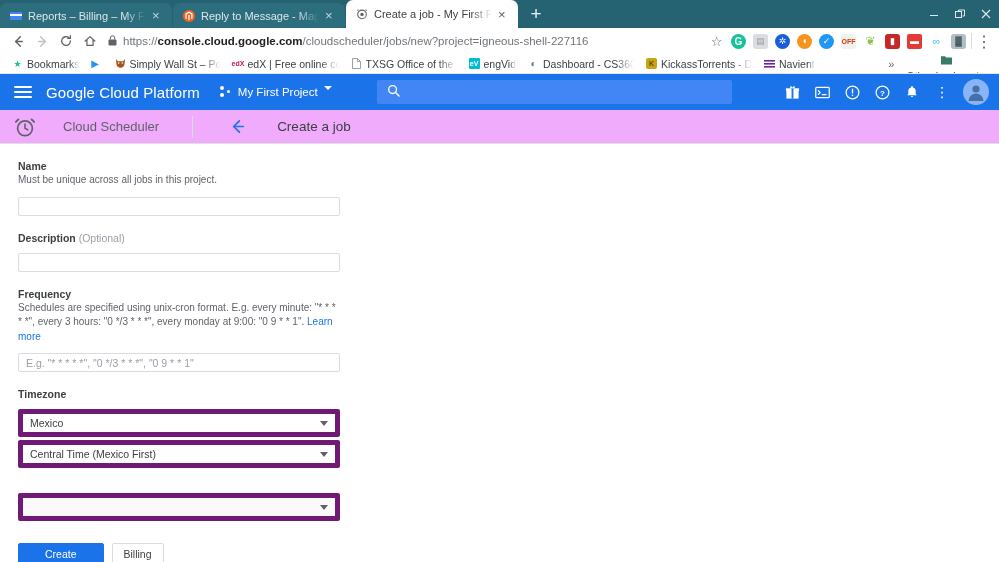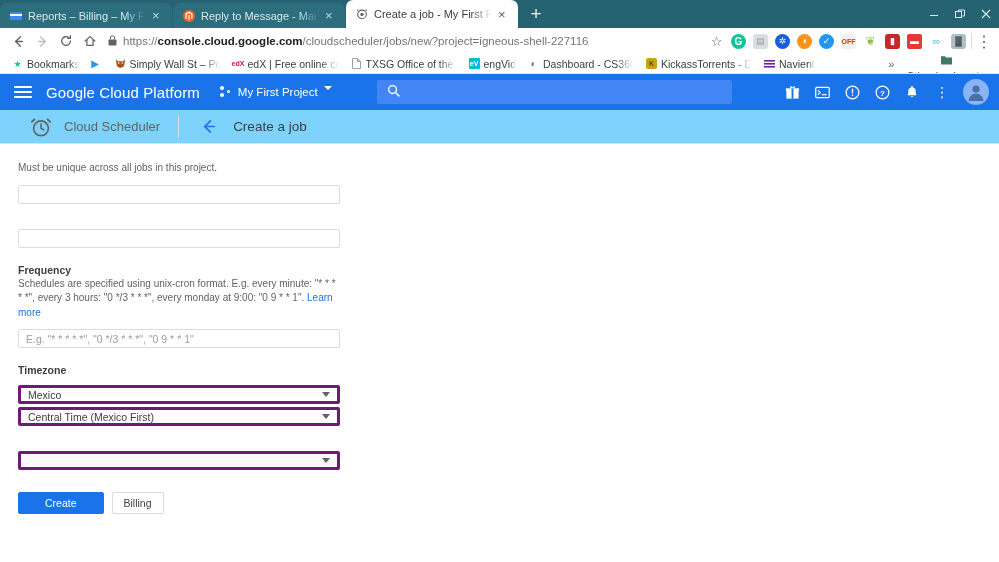--- a/index.html
+++ b/index.html
@@ -123,22 +123,22 @@
     color: #fff; cursor: pointer; font-size: 13px;
   }
   .avatar {
     width: 26px; height: 26px; border-radius: 50%; background: #8ab4f8;
     display: flex; align-items: center; justify-content: center; margin-left: 4px;
     cursor: pointer;
   }
 
   
   .prod-header {
-    height: 34px; background: #7dd3fc; border-bottom: 1px solid #e0e0e0;
-    display: flex; align-items: center; padding: 0 30px; gap: 0;
+    height: 34px; background: #f0abfc; border-bottom: 1px solid #e0e0e0;
+    display: flex; align-items: center; padding: 0 14px; gap: 15px;
   }
   .prod-icon { width: 22px; height: 22px; flex: 0 0 22px; color: #5f6368; }
   .prod-name { font-size: 13px; color: #5f6368; margin-left: 12px; cursor: pointer; }
   .prod-sep { width: 1px; height: 22px; background: #dadce0; margin: 0 18px; }
   .back-arrow { width: 22px; height: 22px; display: flex; align-items: center; justify-content: center; color: #1a73e8; font-size: 17px; cursor: pointer; }
   .page-title { font-size: 13.5px; color: #3c4043; margin-left: 14px; }
 
   
   .content { padding: 16px 0 0 18px; }
   .field { margin-bottom: 2px; }
@@ -149,21 +149,21 @@
   .inp {
     width: 322px; height: 19px; border: 1px solid #dadce0; border-radius: 2px;
     background: #fff; font-size: 10.5px; color: #3c4043; padding: 0 7px;
     outline: none; font-family: inherit; display: block;
   }
   .inp::placeholder { color: #9aa0a6; }
   .gap-s { height: 9px; }
   .gap-m { height: 14px; }
   .gap-l { height: 20px; }
   .sel {
-    width: 322px; height: 19px; border: 3px solid #701a75; border-radius: 2px;
+    width: 322px; height: 28px; border: 5px solid #701a75; border-radius: 2px;
     background: #fff; display: flex; align-items: center;
     padding: 0 7px; font-size: 10.5px; color: #3c4043; cursor: pointer;
   }
   .sel.empty { background: #fafafa; }
   .sel .dcaret { margin-left: auto; width: 0; height: 0;
     border-left: 4px solid transparent; border-right: 4px solid transparent; border-top: 5px solid #5f6368; }
   .btnrow { display: flex; align-items: center; gap: 8px; }
   .btn-primary {
     background: #1a73e8; color: #fff; border: 1px solid #1a73e8; border-radius: 2px;
     font-size: 10.5px; padding: 4px 26px; cursor: pointer; font-family: inherit;
@@ -445,28 +445,33 @@
         <path d="M11 3L5 9l6 6" fill="none" stroke="#1a73e8" stroke-width="1.8" stroke-linecap="round" stroke-linejoin="round"></path>
         <path d="M5 9h10" stroke="#1a73e8" stroke-width="1.8" stroke-linecap="round"></path>
       </svg>
   </span>
   <span class="page-title">Create a job</span>
 </div>
 
 <div class="content">
 
   <div class="field">
+    <div class="flabel">Name</div>
     <div class="fhelp">Must be unique across all jobs in this project.</div>
     <div class="gap-s"></div>
     <input class="inp" value="" placeholder="" style="">
   </div>
 
   <div class="gap-m"></div>
 
   <div class="field">
+    <div class="flabel">
+      <span>Description</span>
+      <span class="opt">(Optional)</span>
+    </div>
     <div class="gap-s"></div>
     <input class="inp" value="" placeholder="" style="">
   </div>
 
   <div class="gap-m"></div>
 
   <div class="field">
     <div class="flabel">Frequency</div>
     <div class="fhelp">
       <span>Schedules are specified using unix-cron format. E.g. every minute: "* * * * *", every 3</span>

